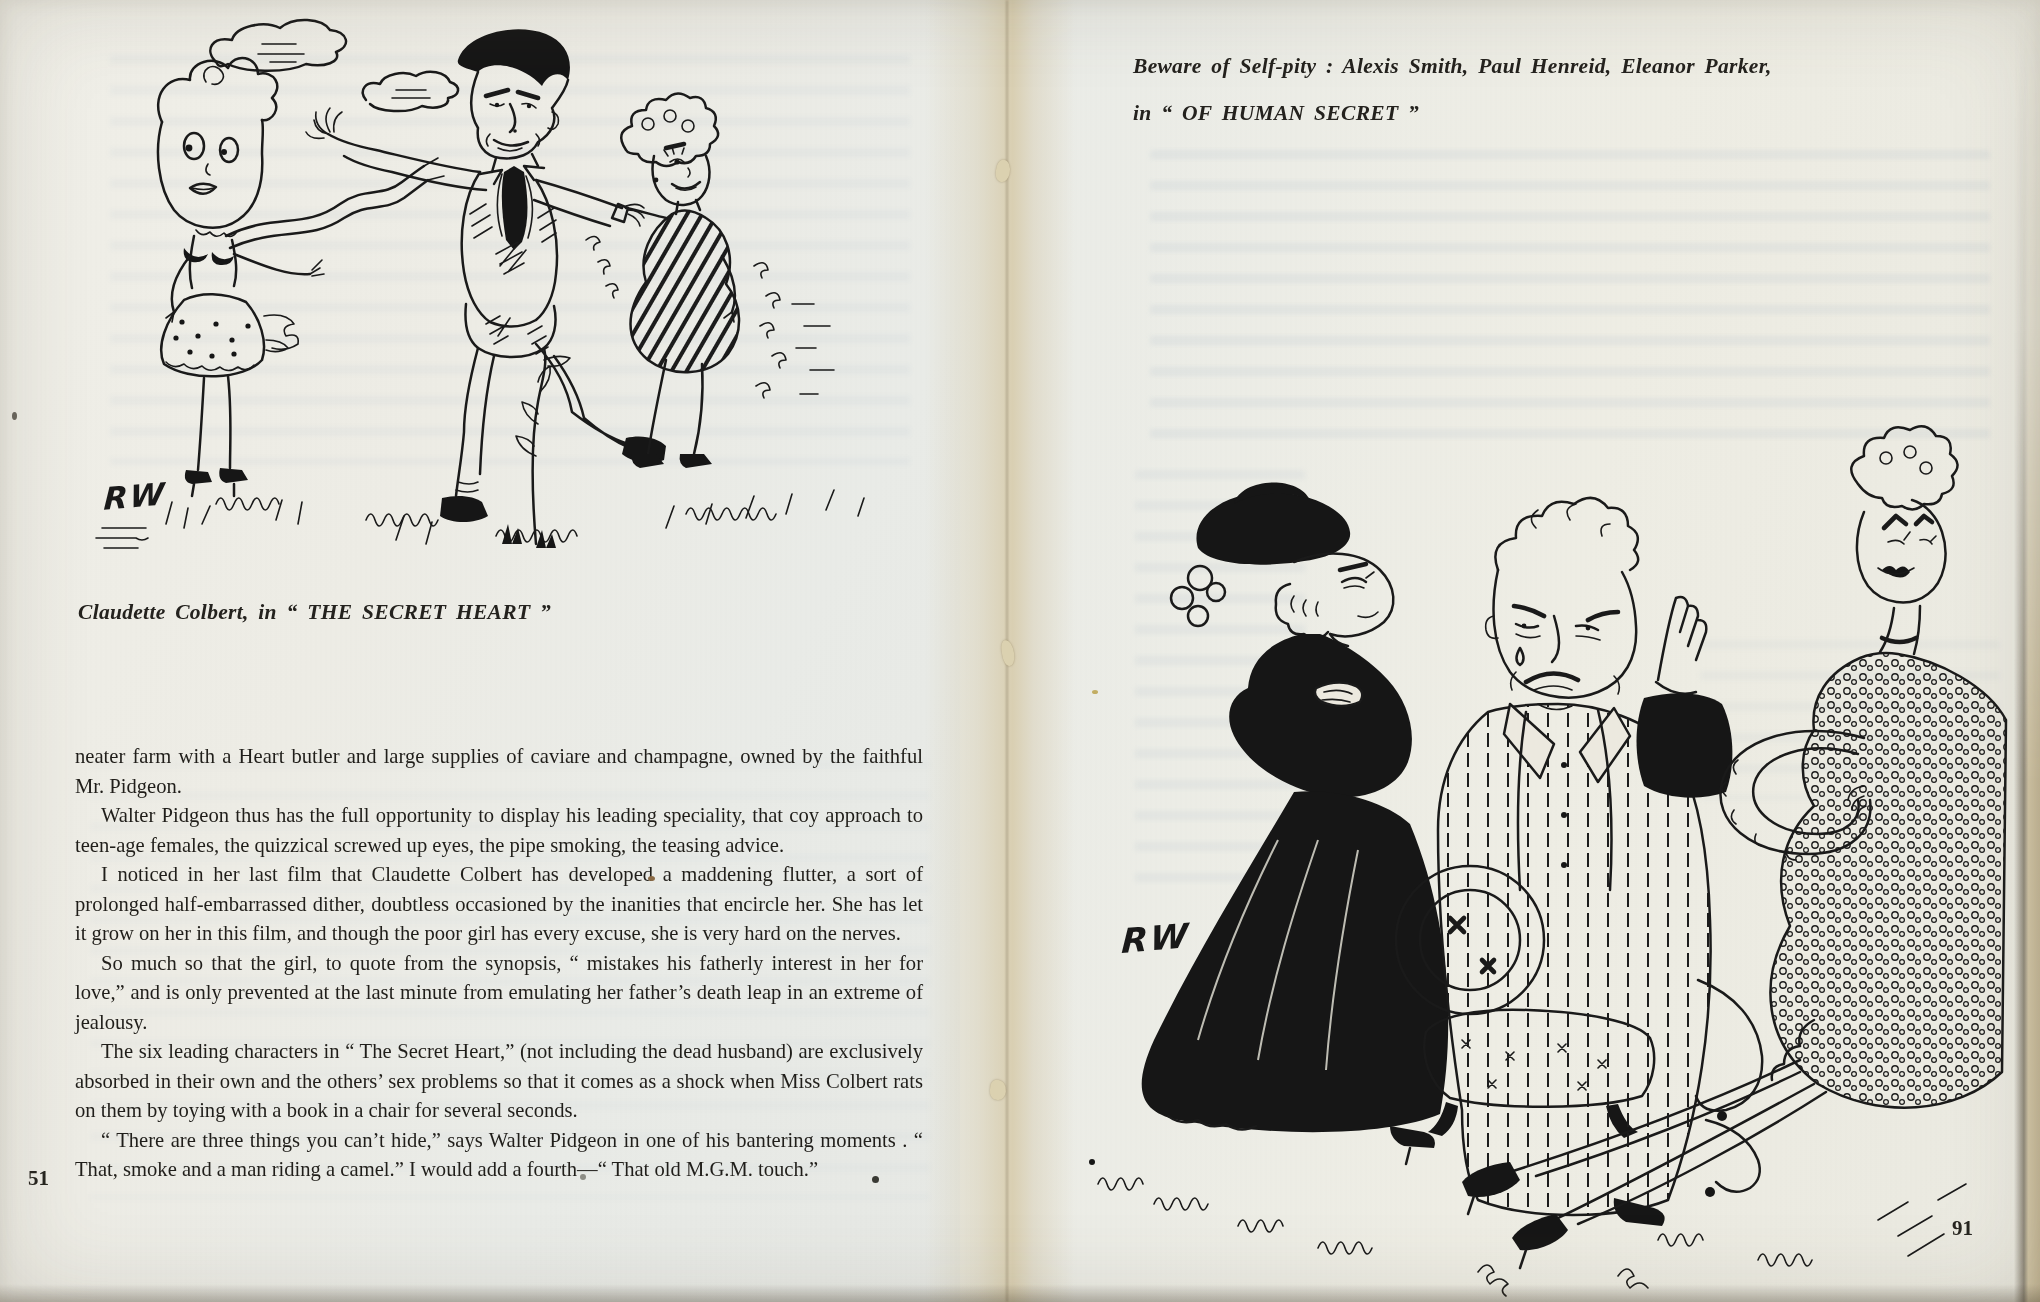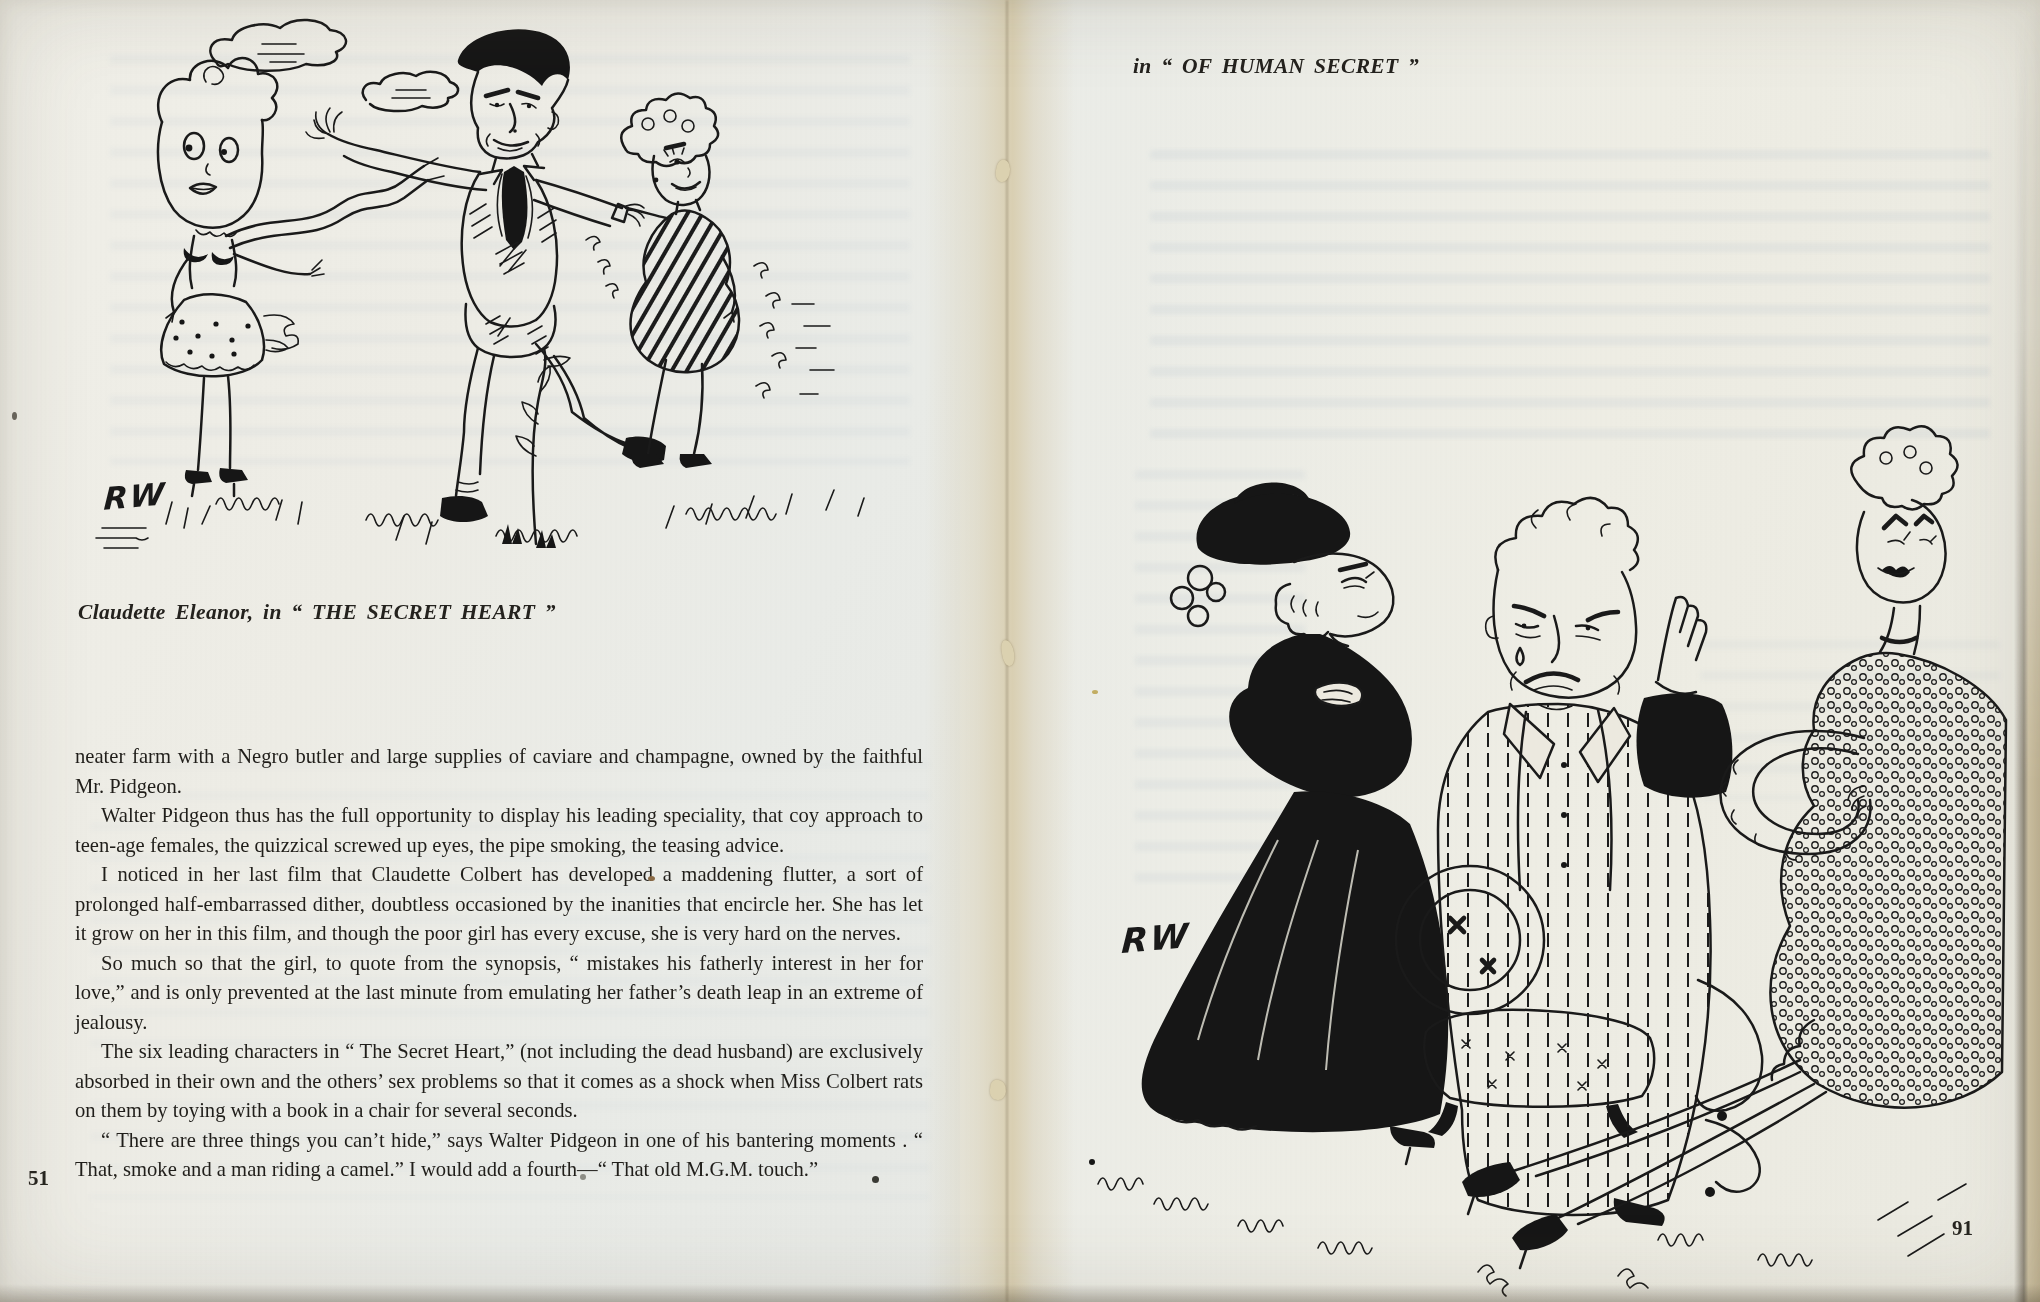--- a/index.html
+++ b/index.html
@@ -173,44 +173,45 @@
         <path class="kt" d="M620,510 q5,-12 9,0 t9,0 t9,0 t9,0 t9,0 t9,0 t9,0 t9,0 t9,0 t9,0"></path>
         <path class="kt" d="M100,520 l6,-22 M118,524 l4,-20 M136,520 l8,-18 M210,516 l6,-20 M232,520 l4,-22 M330,536 l8,-24 M360,540 l6,-22 M600,524 l8,-22 M640,520 l6,-20 M680,514 l8,-22 M720,510 l6,-20 M760,506 l8,-20 M792,512 l6,-18"></path>
         <path class="f" d="M436,540 l6,-20 l4,20 l6,-16 l4,16 Z M470,544 l6,-18 l4,18 l6,-14 l4,14 Z"></path>
         <path class="kt" d="M36,524 h44 M30,534 h40 q6,4 12,0 M38,544 h34"></path>
       </g>
     </svg>
 
     <div class="sig" style="left:104px;top:478px;font-size:31px">RW</div>
 
     <div class="caption" style="left:78px;top:596px">
-      <div class="cap-line">Claudette Eleanor, in “ THE SECRET HEART ”</div>
+      <div class="cap-line">Claudette Colbert, in “ THE SECRET HEART ”</div>
     </div>
 
     <div class="bodytext">
-      <p class="noindent">neater farm with a Negro butler and large supplies of caviare and champagne, owned by the faithful Mr. Pidgeon.</p>
+      <p class="noindent">neater farm with a Heart butler and large supplies of caviare and champagne, owned by the faithful Mr. Pidgeon.</p>
       <p>Walter Pidgeon thus has the full opportunity to display his leading speciality, that coy approach to teen-age females, the quizzical screwed up eyes, the pipe smoking, the teasing advice.</p>
       <p>I noticed in her last film that Claudette Colbert has developed a maddening flutter, a sort of prolonged half-embarrassed dither, doubtless occasioned by the inanities that encircle her.  She has let it grow on her in this film, and though the poor girl has every excuse, she is very hard on the nerves.</p>
       <p>So much so that the girl, to quote from the synopsis, “ mistakes his fatherly interest in her for love,” and is only prevented at the last minute from emulating her father’s death leap in an extreme of jealousy.</p>
       <p>The six leading characters in “ The Secret Heart,” (not including the dead husband) are exclusively absorbed in their own and the others’ sex problems so that it comes as a shock when Miss Colbert rats on them by toying with a book in a chair for several seconds.</p>
       <p>“ There are three things you can’t hide,” says Walter Pidgeon in one of his bantering moments . “ That, smoke and a man riding a camel.”  I would add a fourth—“ That old M.G.M. touch.”</p>
     </div>
 
     <div class="pagenum" style="left:28px;top:1166px">51</div>
   </section>
 
   <section class="page page-right">
     <div class="paper-grain"></div>
   </section>
 
   <div class="ghost" style="left:1150px;top:150px;width:840px;height:300px;opacity:.6"></div>
   <div class="ghost" style="left:1135px;top:470px;width:170px;height:430px;opacity:.5"></div>
   <div class="ghost" style="left:1700px;top:640px;width:300px;height:160px;opacity:.35"></div>
 
   <div class="caption" style="left:1133px;top:50px">
+    <div class="cap-line">Beware of Self-pity :   Alexis Smith, Paul Henreid, Eleanor Parker,</div>
     <div class="cap-line">in “ OF HUMAN SECRET ”</div>
   </div>
 
   <svg viewBox="0 0 950 880" style="left:1058px;top:420px;width:950px;height:880px">
     <defs>
       <pattern id="vstripes" width="20" height="20" patternUnits="userSpaceOnUse">
         <line x1="10" y1="0" x2="10" y2="20" stroke="#1c1c1c" stroke-width="2" stroke-dasharray="7,6"></line>
       </pattern>
       <pattern id="lace" width="16" height="14" patternUnits="userSpaceOnUse">
         <circle cx="5" cy="5" r="3.2" fill="none" stroke="#1c1c1c" stroke-width="1.4"></circle>

